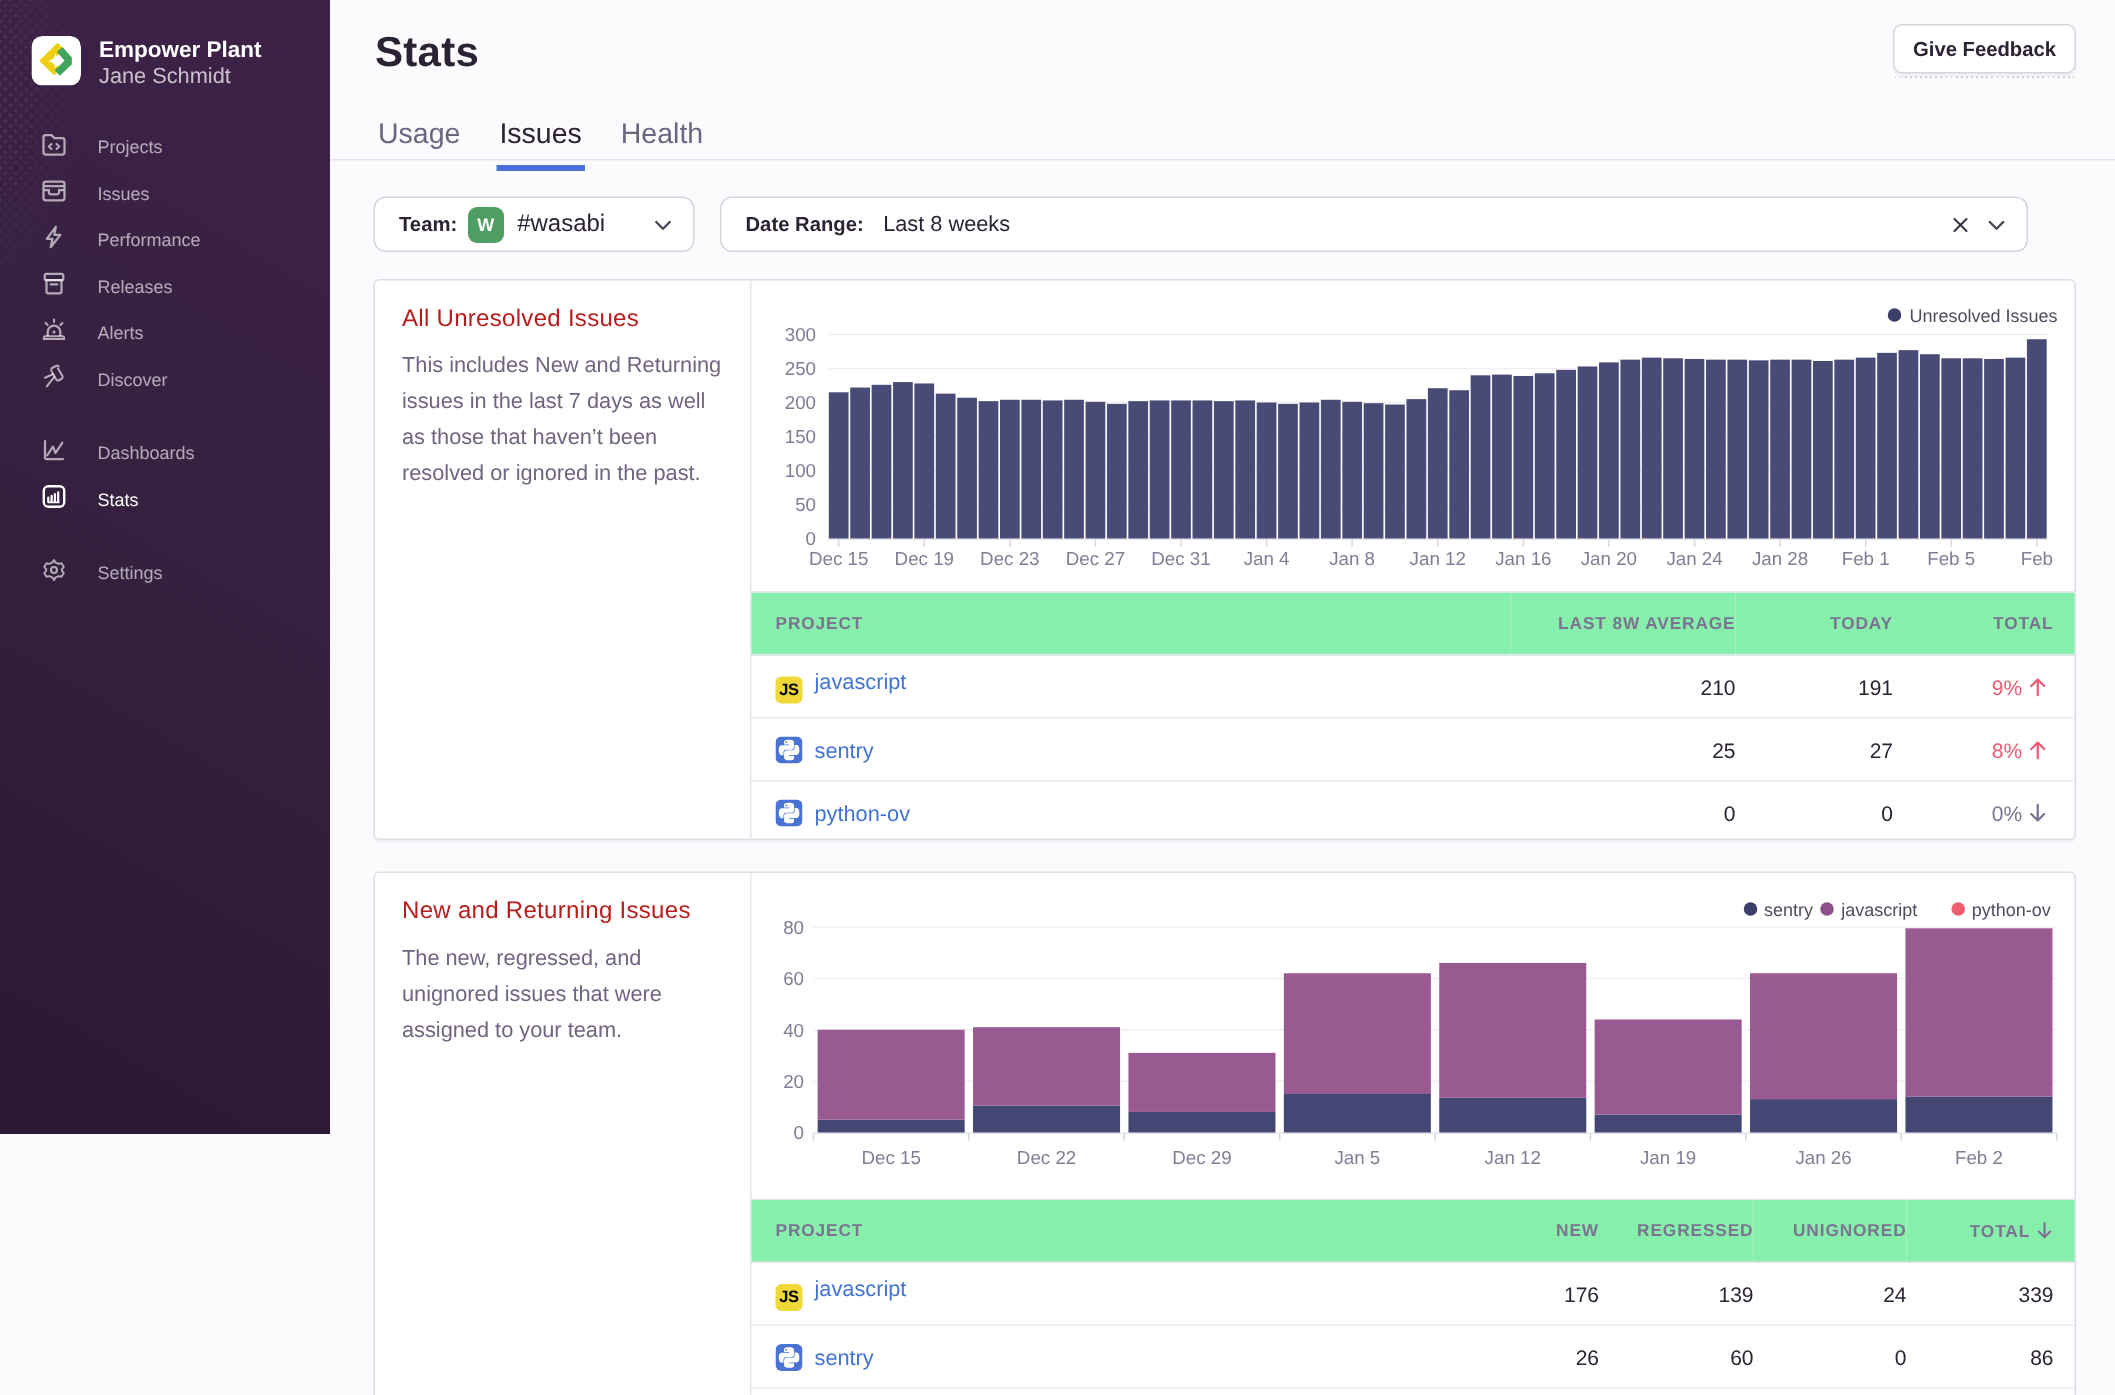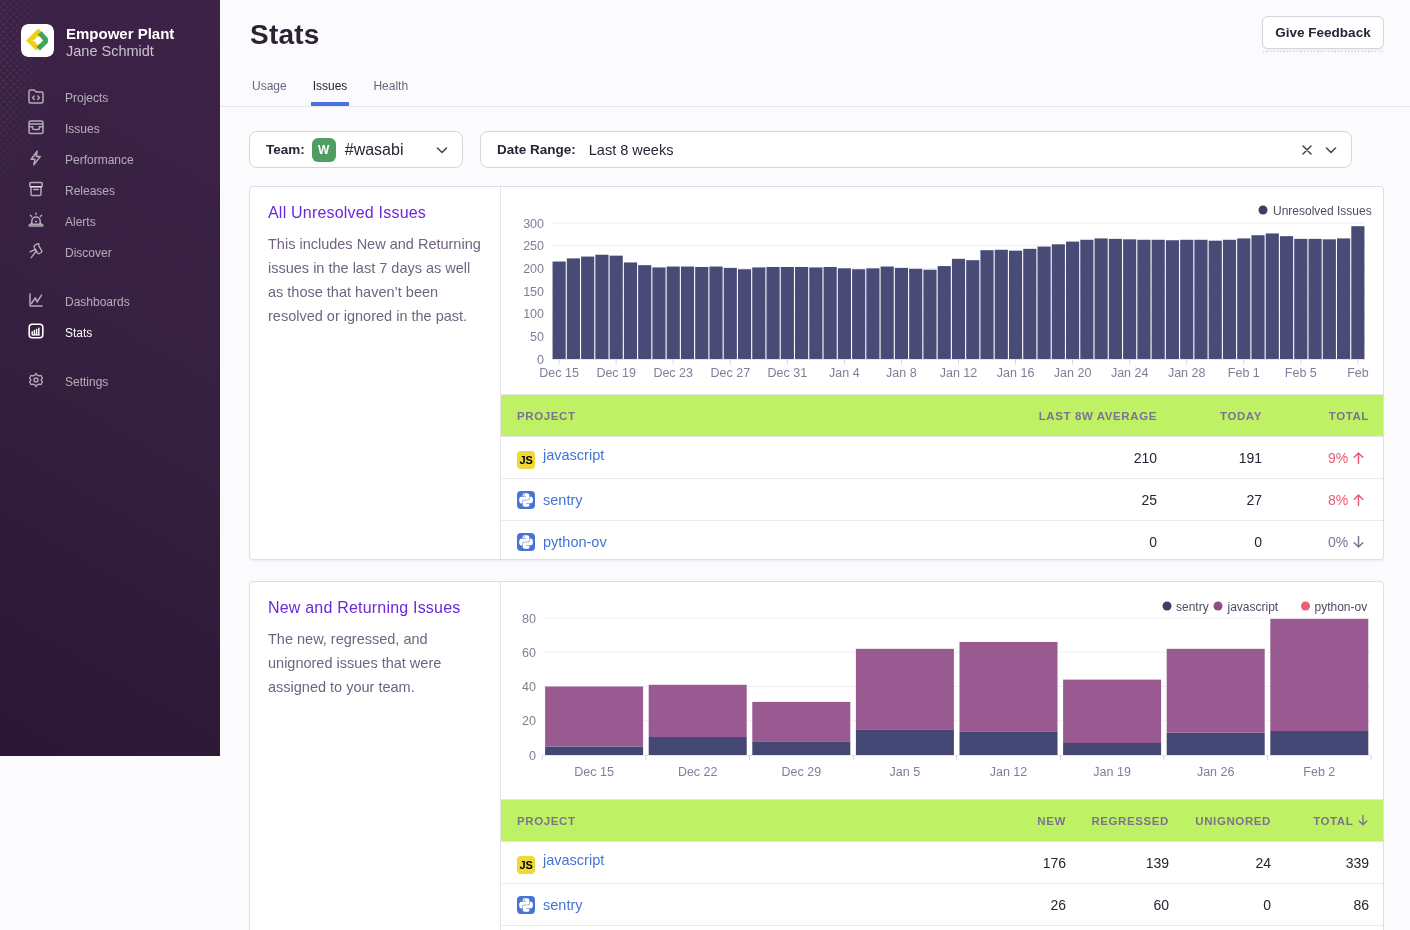--- a/index.html
+++ b/index.html
@@ -20,46 +20,46 @@
 .nitem{position:absolute;left:27px;display:flex;align-items:flex-end;gap:20px;color:rgba(255,255,255,.62);font-size:12px;height:20px}
 .nitem .nicon{flex:none}
 .nitem.active{color:#fff}
 
 main{position:absolute;left:220px;top:0;width:1190px;height:930px}
 .hdr{position:absolute;left:0;top:0;width:1190px;height:107px;border-bottom:1px solid #e7e3ec;background:#fbfafc}
 h1{position:absolute;left:30px;top:19px;font-size:28px;color:#2b2233;letter-spacing:.2px}
 .feedback{position:absolute;left:1042px;top:16px;width:122px;height:33px;background:#fff;border:1px solid #d8d2df;border-radius:6px;
  font-weight:bold;font-size:13.5px;color:#2b2233;text-align:center;line-height:31px;box-shadow:0 2px 1px rgba(45,0,85,.04)}
 .tabs{position:absolute;left:30px;top:79px;display:flex;gap:22px}
-.tab{font-size:12px;color:#6d6580;padding:0 2px 13px 2px}
+.tab{font-size:19px;color:#6d6580;padding:0 2px 13px 2px}
 .tab.active{color:#2b2233;border-bottom:4px solid #4a72da;padding-bottom:9px}
 
 .filters{position:absolute;left:29px;top:131px;display:flex;gap:17px}
 .fbox{height:37px;background:#fff;border:1px solid #d8d2df;border-radius:8px;display:flex;align-items:center;font-size:14.5px;color:#2b2233}
 .fbox .lbl{font-weight:bold;font-size:13.5px;margin-left:16px}
 #teambox{width:214px}
 #datebox{width:872px}
 .tavatar{width:24px;height:24px;border-radius:6px;background:#4f9e61;color:#fff;font-size:12px;font-weight:bold;
  display:flex;align-items:center;justify-content:center;margin-left:7px}
 .tname{margin-left:9px}
 .chev{margin-left:auto;margin-right:13px}
 .xicon{margin-left:auto;margin-right:10px}
 
 .panel{position:absolute;left:29px;width:1135px;background:#fff;border:1px solid #e0dce8;border-radius:4px;
  box-shadow:0 2px 1px rgba(45,0,85,.04);overflow:hidden}
 #panel1{top:186px;height:374px}
 #panel2{top:581px;height:356px}
 .pside{position:absolute;left:0;top:0;width:251px;height:100%;border-right:1px solid #e7e3ec;padding:17px 16px 0 18px}
-.ptitle{font-size:16px;font-weight:normal;color:#6d28d9;letter-spacing:.2px;margin-bottom:10px}
+.ptitle{font-size:16px;font-weight:normal;color:#b91c1c;letter-spacing:.2px;margin-bottom:10px}
 .pdesc{font-size:14.5px;color:#716480;line-height:24px}
 .pmain{position:absolute;left:251px;top:0;width:884px}
 .pmain>svg{display:block}
 
 table.stat{border-collapse:collapse;width:884px;table-layout:fixed;font-size:14px;color:#2b2233}
-table.stat th{background:#bef264;border-top:1px solid #e7e3ec;border-bottom:1px solid #e7e3ec;height:42px;
+table.stat th{background:#86efac;border-top:1px solid #e7e3ec;border-bottom:1px solid #e7e3ec;height:42px;
  font-size:11.5px;color:#7c7391;letter-spacing:.6px;text-align:right;font-weight:bold;padding:0}
 table.stat td{height:42px;text-align:right;border-bottom:1px solid #eceaf1;padding:0}
 table.stat tr:last-child td{border-bottom:none}
 table.stat .l{text-align:left;padding-left:16px}
 table.stat .pr{padding-right:16px}
 table.stat a{color:#4373d5;text-decoration:none;font-size:14.5px}
 .picon{display:inline-block;width:18px;height:18px;border-radius:4px;vertical-align:-4px;margin-right:8px}
 .jsicon{background:#efd837;color:#000;font-weight:bold;font-size:11px;text-align:center;line-height:18px;letter-spacing:-.3px}
 .red{color:#ef5a73;margin-right:4px}
 .gray{color:#7c7391;margin-right:4px}

